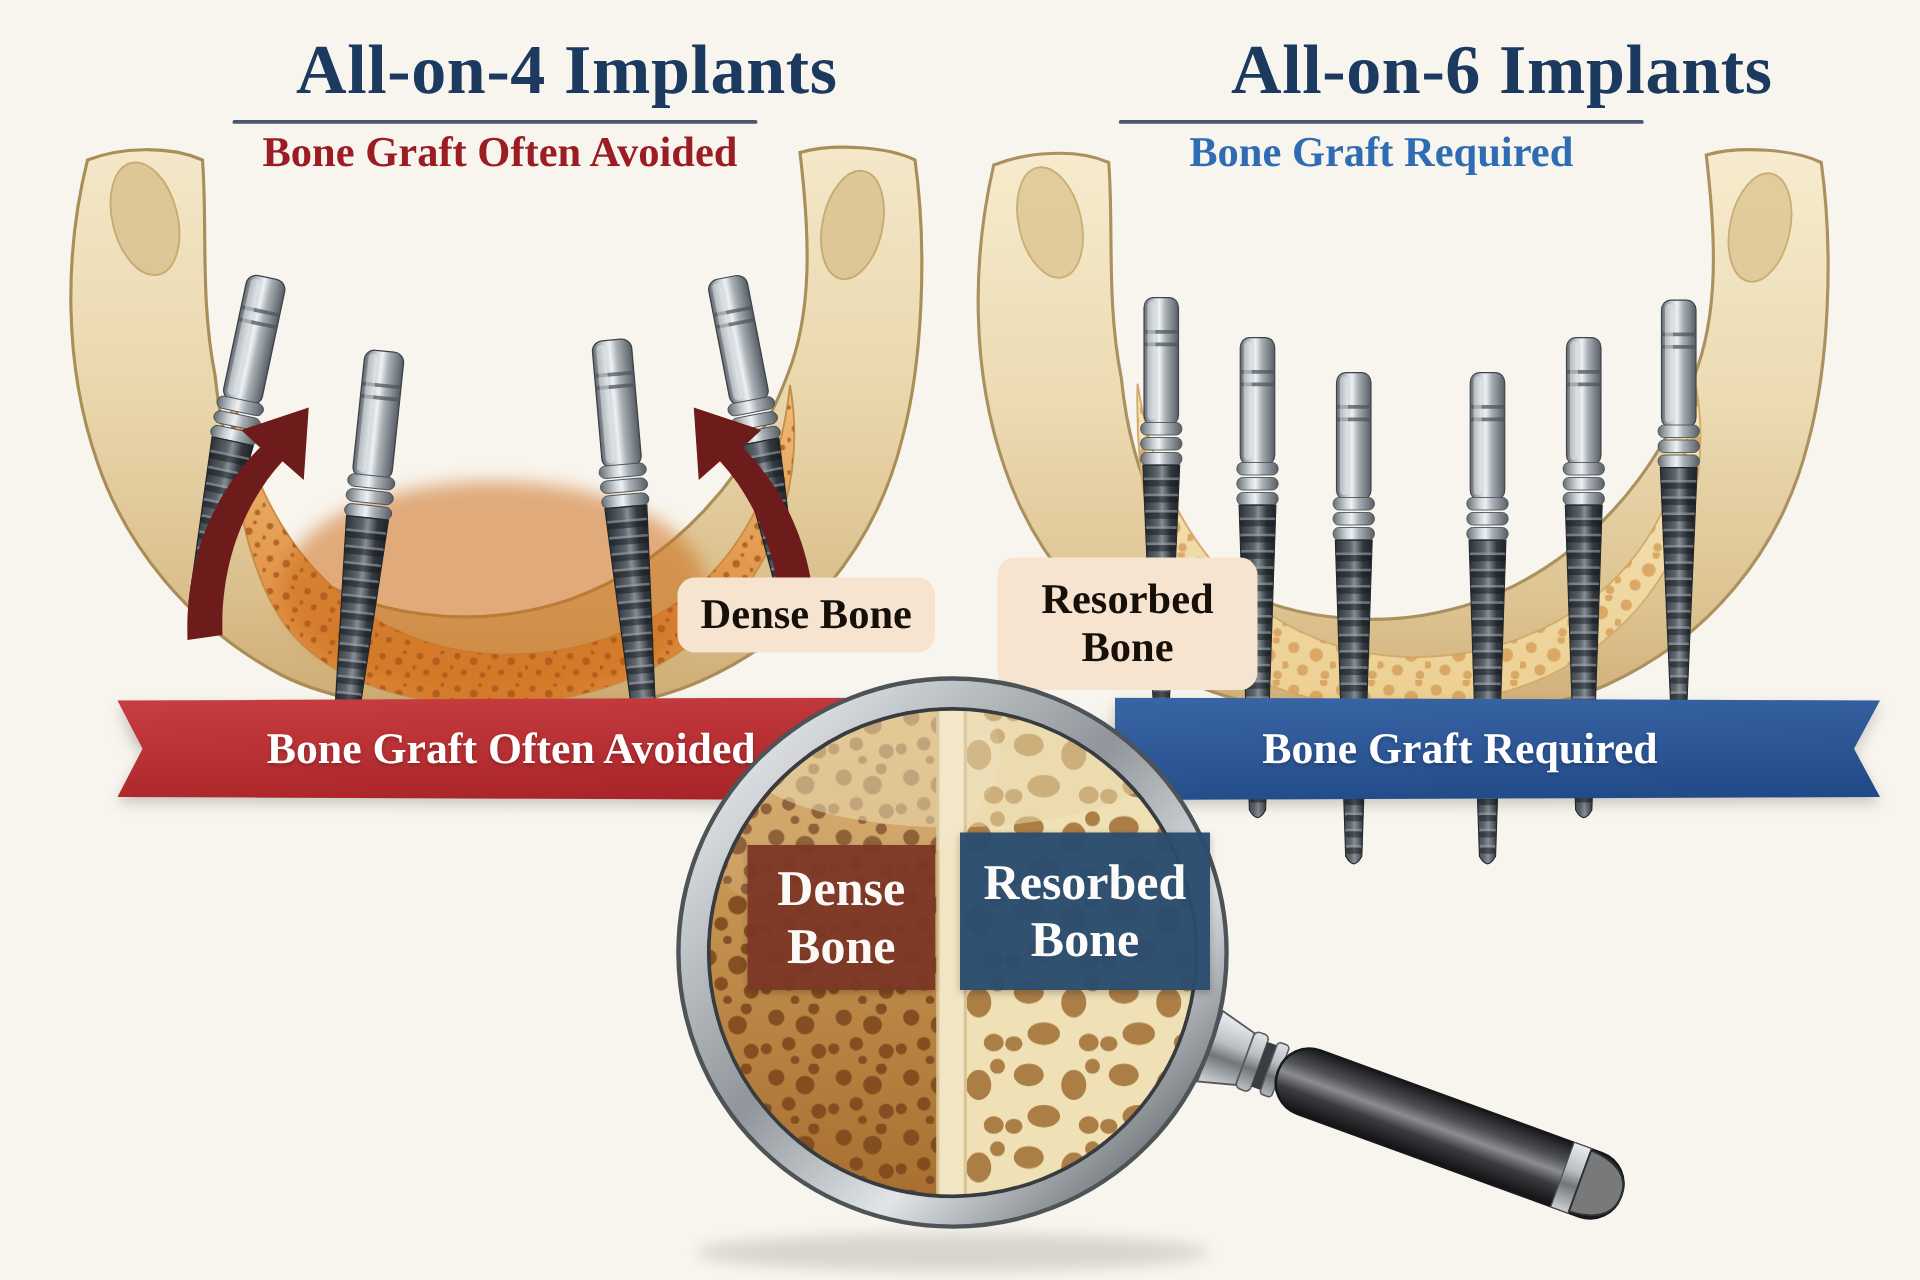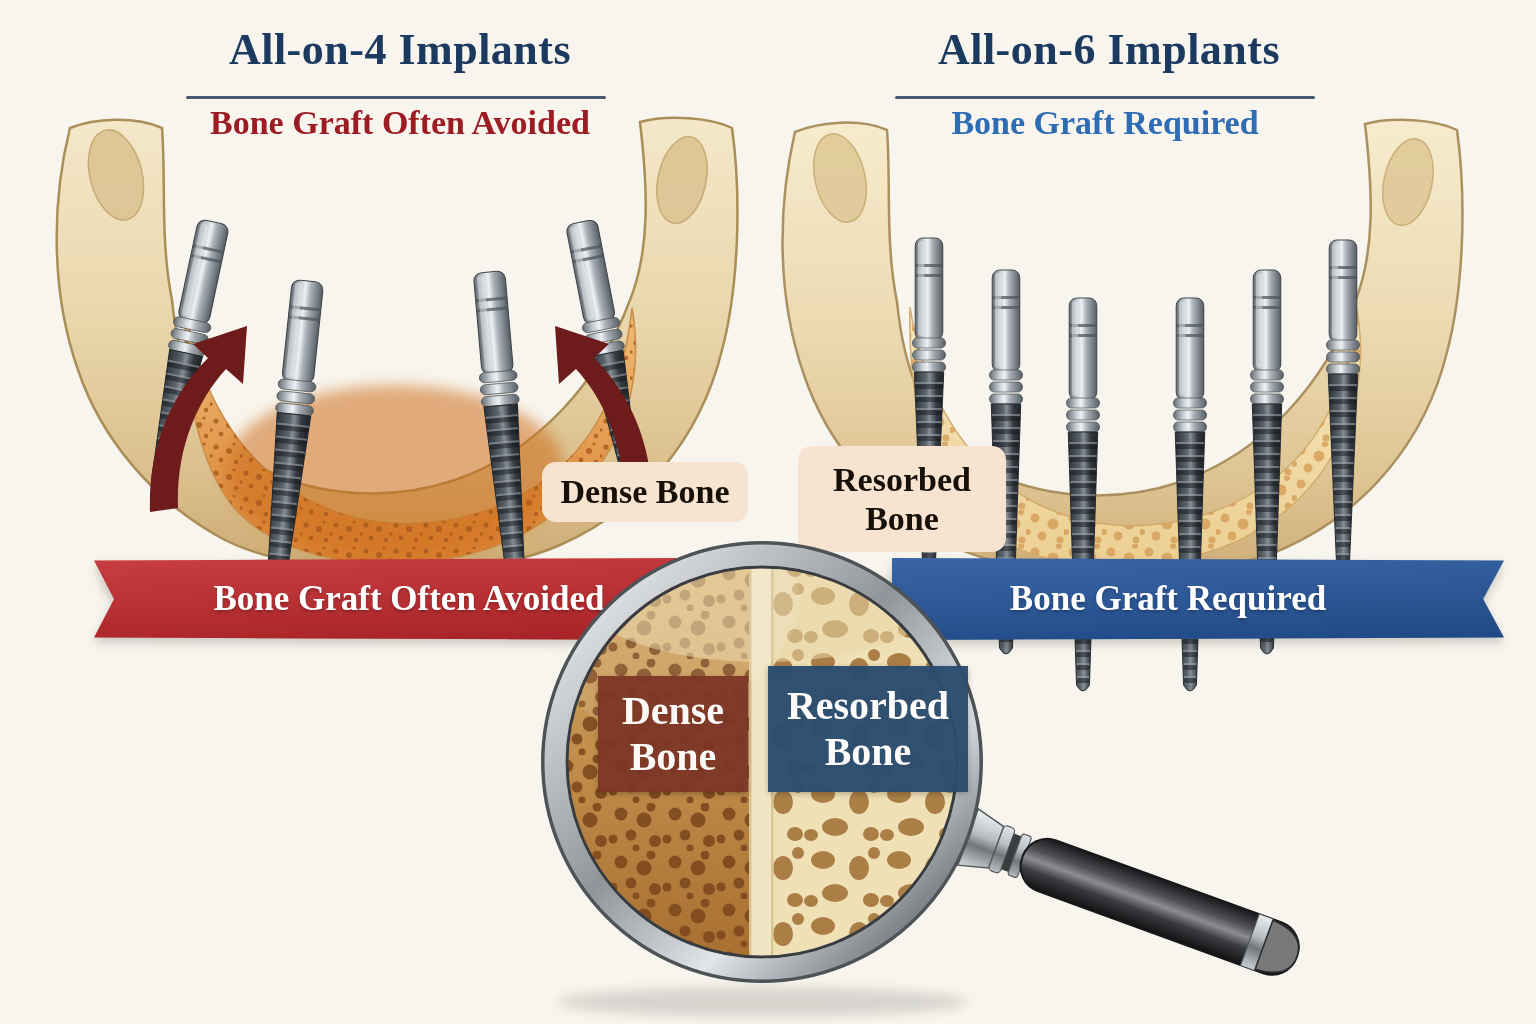--- a/index.html
+++ b/index.html
@@ -4,21 +4,21 @@
 <style>
   html,body{margin:0;padding:0;}
   .canvas{
     position:relative;width:1536px;height:1024px;overflow:hidden;
     background:#f8f5ee;
     font-family:"Liberation Serif","DejaVu Serif",serif;
   }
   svg.layer{position:absolute;left:0;top:0;}
   #art{z-index:1;}
   .title-block{position:absolute;z-index:2;text-align:center;font-weight:bold;}
-  .title{font-size:44px;letter-spacing:.5px;line-height:1.1;}
+  .title{font-size:56px;letter-spacing:.5px;line-height:1.1;text-align:right;}
   .underline{position:absolute;z-index:2;height:3px;background:#48586e;border-radius:2px;}
   .subtitle{position:absolute;z-index:2;text-align:center;font-weight:bold;font-size:34px;}
   .bone-tag{
     position:absolute;z-index:2;display:flex;align-items:center;justify-content:center;
     border-radius:14px;color:#161008;font-weight:bold;font-size:34px;line-height:1.15;
     text-align:center;
   }
   .ribbon-wrap{position:absolute;z-index:2;filter:drop-shadow(0 5px 5px rgba(0,0,0,.18));}
   .ribbon{
     position:relative;width:100%;height:100%;
@@ -558,21 +558,21 @@
             </g>
           </g>
         </g>
     </g>
   </svg>
 
   <div class="title-block title" style="left: 130px; top: 26px; width: 540px; color: rgb(28, 58, 96);">All-on-4 Implants</div>
   <div class="underline" style="left:186px;top:96px;width:420px;"></div>
   <div class="subtitle" style="left: 130px; top: 104px; width: 540px; color: rgb(156, 28, 35);">Bone Graft Often Avoided</div>
 
-  <div class="title-block title" style="left: 844px; top: 26px; width: 530px; color: rgb(28, 58, 96);">All-on-6 Implants</div>
+  <div class="title-block title" style="left: 888px; top: 26px; width: 530px; color: rgb(28, 58, 96);">All-on-6 Implants</div>
   <div class="underline" style="left:895px;top:96px;width:420px;"></div>
   <div class="subtitle" style="left: 840px; top: 104px; width: 530px; color: rgb(46, 108, 180);">Bone Graft Required</div>
 
   <div class="bone-tag" style="left: 542px; top: 462px; width: 206px; height: 60px; background-color: rgb(246, 228, 208);">Dense Bone</div>
   <div class="bone-tag" style="left: 798px; top: 446px; width: 180px; height: 106px; padding: 0px 14px; background-color: rgb(246, 228, 208);">Resorbed Bone</div>
 
   <div class="ribbon-wrap" style="left:94px;top:558px;width:550px;height:82px;">
     <div class="ribbon left-notch" style="background-color: rgb(194, 40, 44);">Bone Graft Often Avoided</div>
   </div>
   <div class="ribbon-wrap" style="left:892px;top:558px;width:552px;height:82px;">

